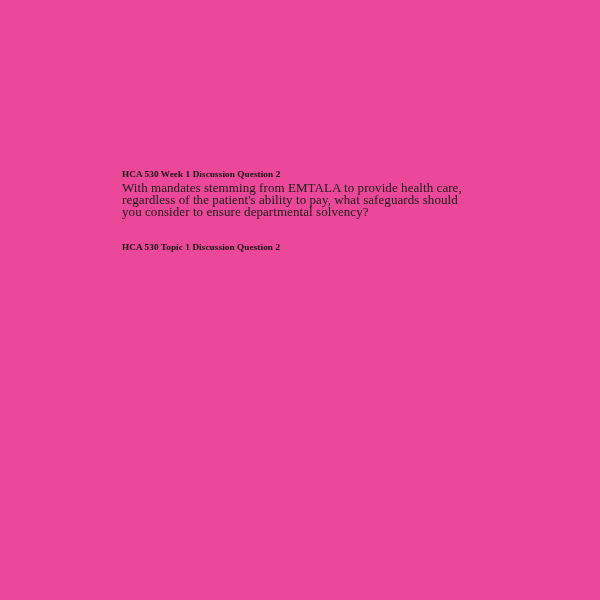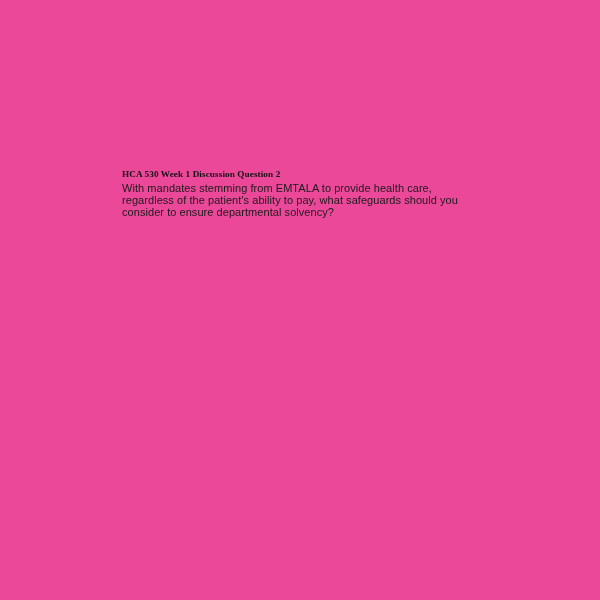--- a/index.html
+++ b/index.html
@@ -36,38 +36,39 @@
   .heading {
     font-family: "Liberation Serif", serif;
     font-weight: bold;
     font-size: 9.2px;
     line-height: 12px;
     letter-spacing: 0.01em;
     margin: 0 0 2px 0;
     color: #111111;
   }
   .body-text {
-    font-family: Liberation Sans, sans-serif;
+    font-family: Liberation Serif, serif;
     font-weight: normal;
-    font-size: 11px;
+    font-size: 13px;
     line-height: 12.2px;
     letter-spacing: 0.005em;
     margin: 0;
     color: #1a1a1a;
     text-align: left;
   }
 </style>
 </head>
 <body>
 
 <div class="page">
   <div class="content">
 
     <div class="block">
       <p class="heading">HCA 530 Week 1 Discussion Question 2</p>
       <p class="body-text">With mandates stemming from EMTALA to provide health care, regardless of the patient's ability to pay, what safeguards should you consider to ensure departmental solvency?</p>
     </div>
 
     <div class="block">
+      <p class="heading">HCA 530 Topic 1 Discussion Question 2</p>
     </div>
 
   </div>
 </div>
 
 </body></html>

